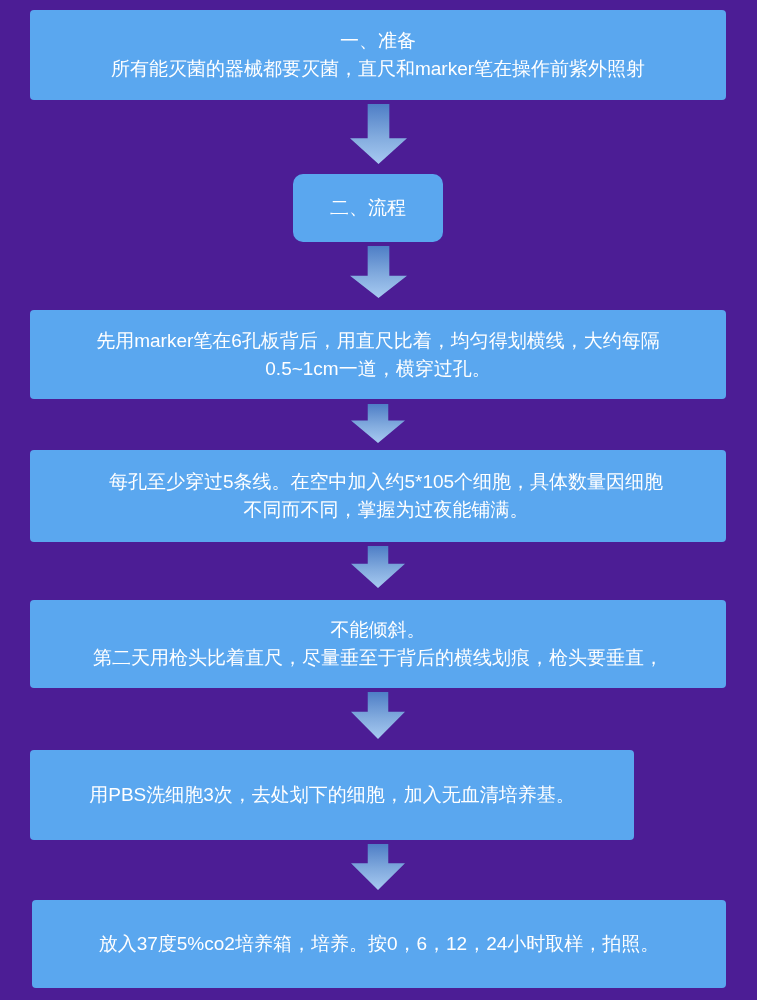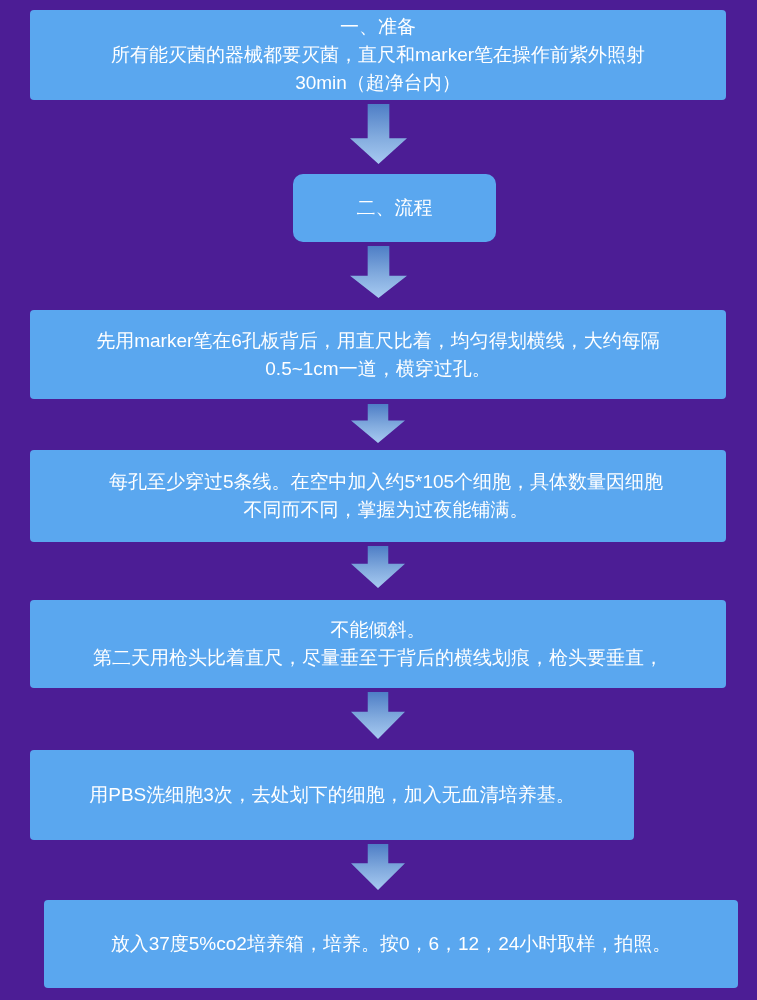--- a/index.html
+++ b/index.html
@@ -30,41 +30,40 @@
   .rounded { border-radius: 10px; }
   .arrow {
     position: absolute;
     background: linear-gradient(180deg, #4e7ec6 0%, #82abde 55%, #a7caf1 100%);
   }
   .arrow-lg { clip-path: polygon(31% 0, 69% 0, 69% 57%, 100% 57%, 50% 100%, 0 57%, 31% 57%); }
   .arrow-sm { clip-path: polygon(31% 0, 69% 0, 69% 42%, 100% 42%, 50% 100%, 0 42%, 31% 42%); }
 
   .b1 { left: 30px;  top: 10px;  width: 696px; height: 90px; }
   .a1 { left: 350px; top: 104px; width: 57px;  height: 60px; }
-  .b2 { left: 293px; top: 174px; width: 203px; height: 68px; }
+  .b2 { left: 293px; top: 174px; width: 150px; height: 68px; }
   .a2 { left: 350px; top: 246px; width: 57px;  height: 52px; }
   .b3 { left: 30px;  top: 310px; width: 696px; height: 89px; }
   .a3 { left: 351px; top: 404px; width: 54px;  height: 39px; }
   .b4 { left: 30px;  top: 450px; width: 696px; height: 92px; padding-left: 30px; }
   .a4 { left: 351px; top: 546px; width: 54px;  height: 42px; }
   .b5 { left: 30px;  top: 600px; width: 696px; height: 88px; }
   .a5 { left: 351px; top: 692px; width: 54px;  height: 47px; }
   .b6 { left: 30px;  top: 750px; width: 604px; height: 90px; }
   .a6 { left: 351px; top: 844px; width: 54px;  height: 46px; }
-  .b7 { left: 44px;  top: 900px; width: 694px; height: 88px; }
+  .b7 { left: 32px;  top: 900px; width: 694px; height: 88px; }
 </style>
 </head>
 <body>
 
 <div class="canvas">
 
   <div class="box b1">
     <div class="line">一、准备</div>
     <div class="line">所有能灭菌的器械都要灭菌，直尺和marker笔在操作前紫外照射</div>
-    <div class="line">30min（超净台内）</div>
   </div>
 
   <div class="arrow arrow-lg a1"></div>
 
   <div class="box rounded b2">
     <div class="line">二、流程</div>
   </div>
 
   <div class="arrow arrow-lg a2"></div>
 

